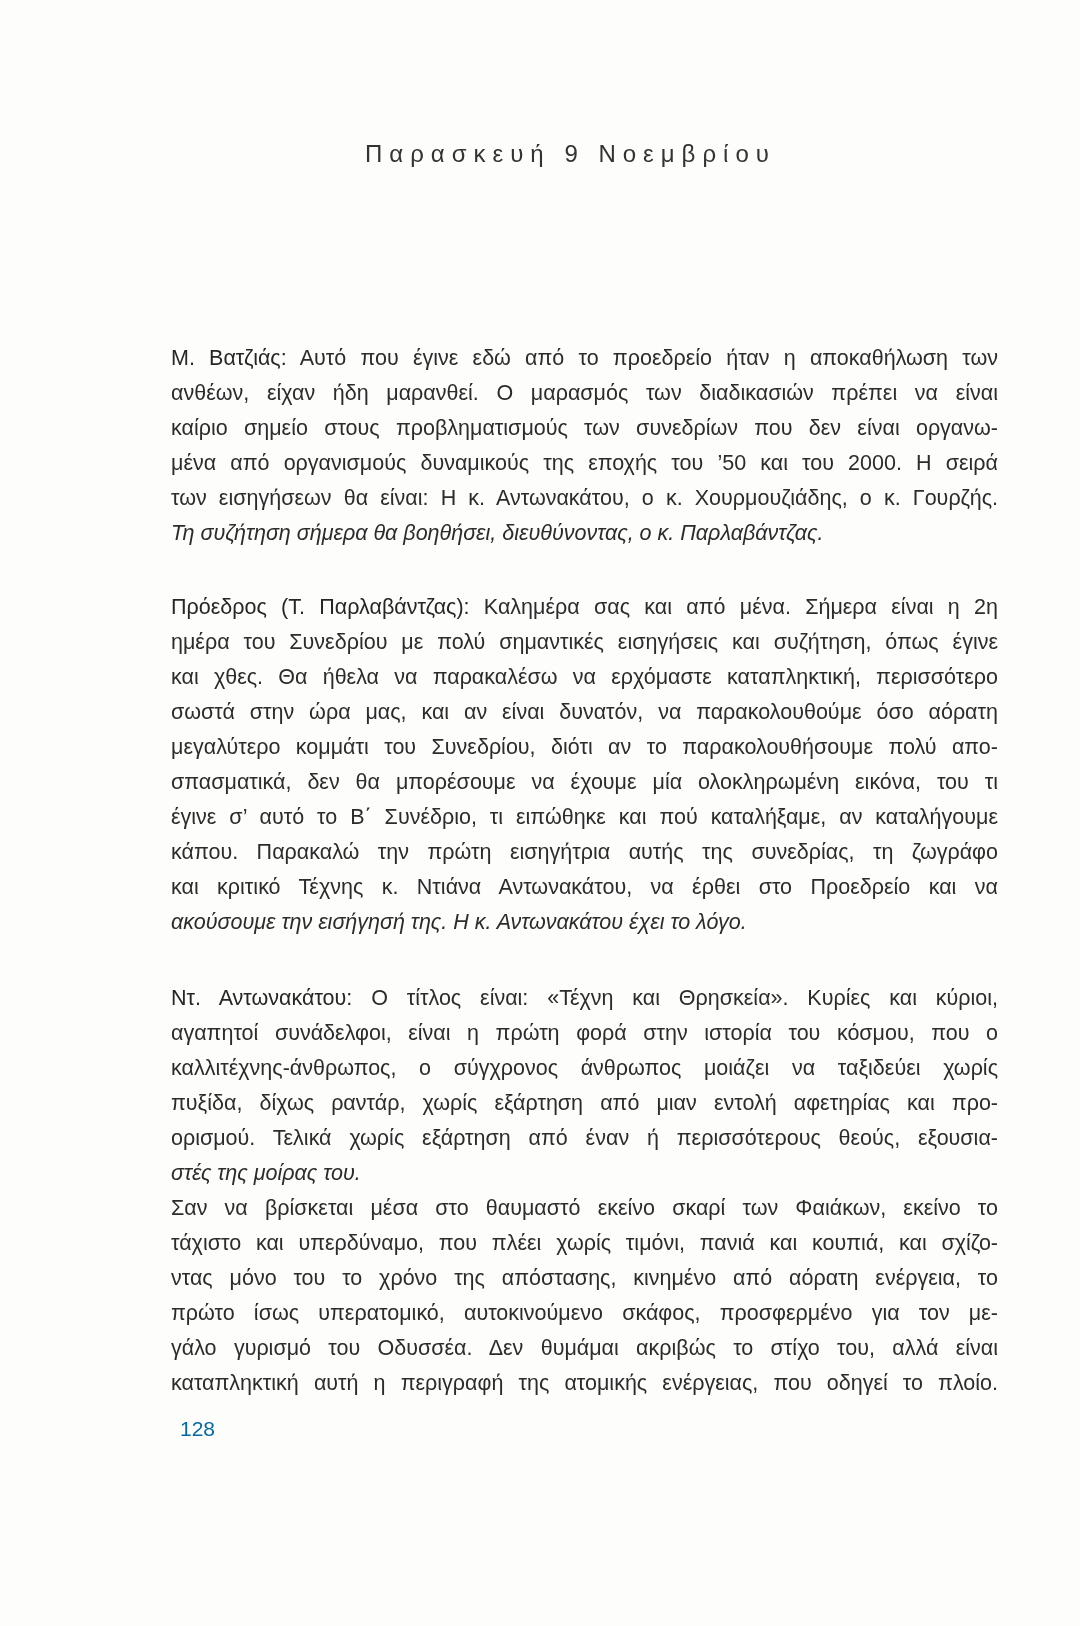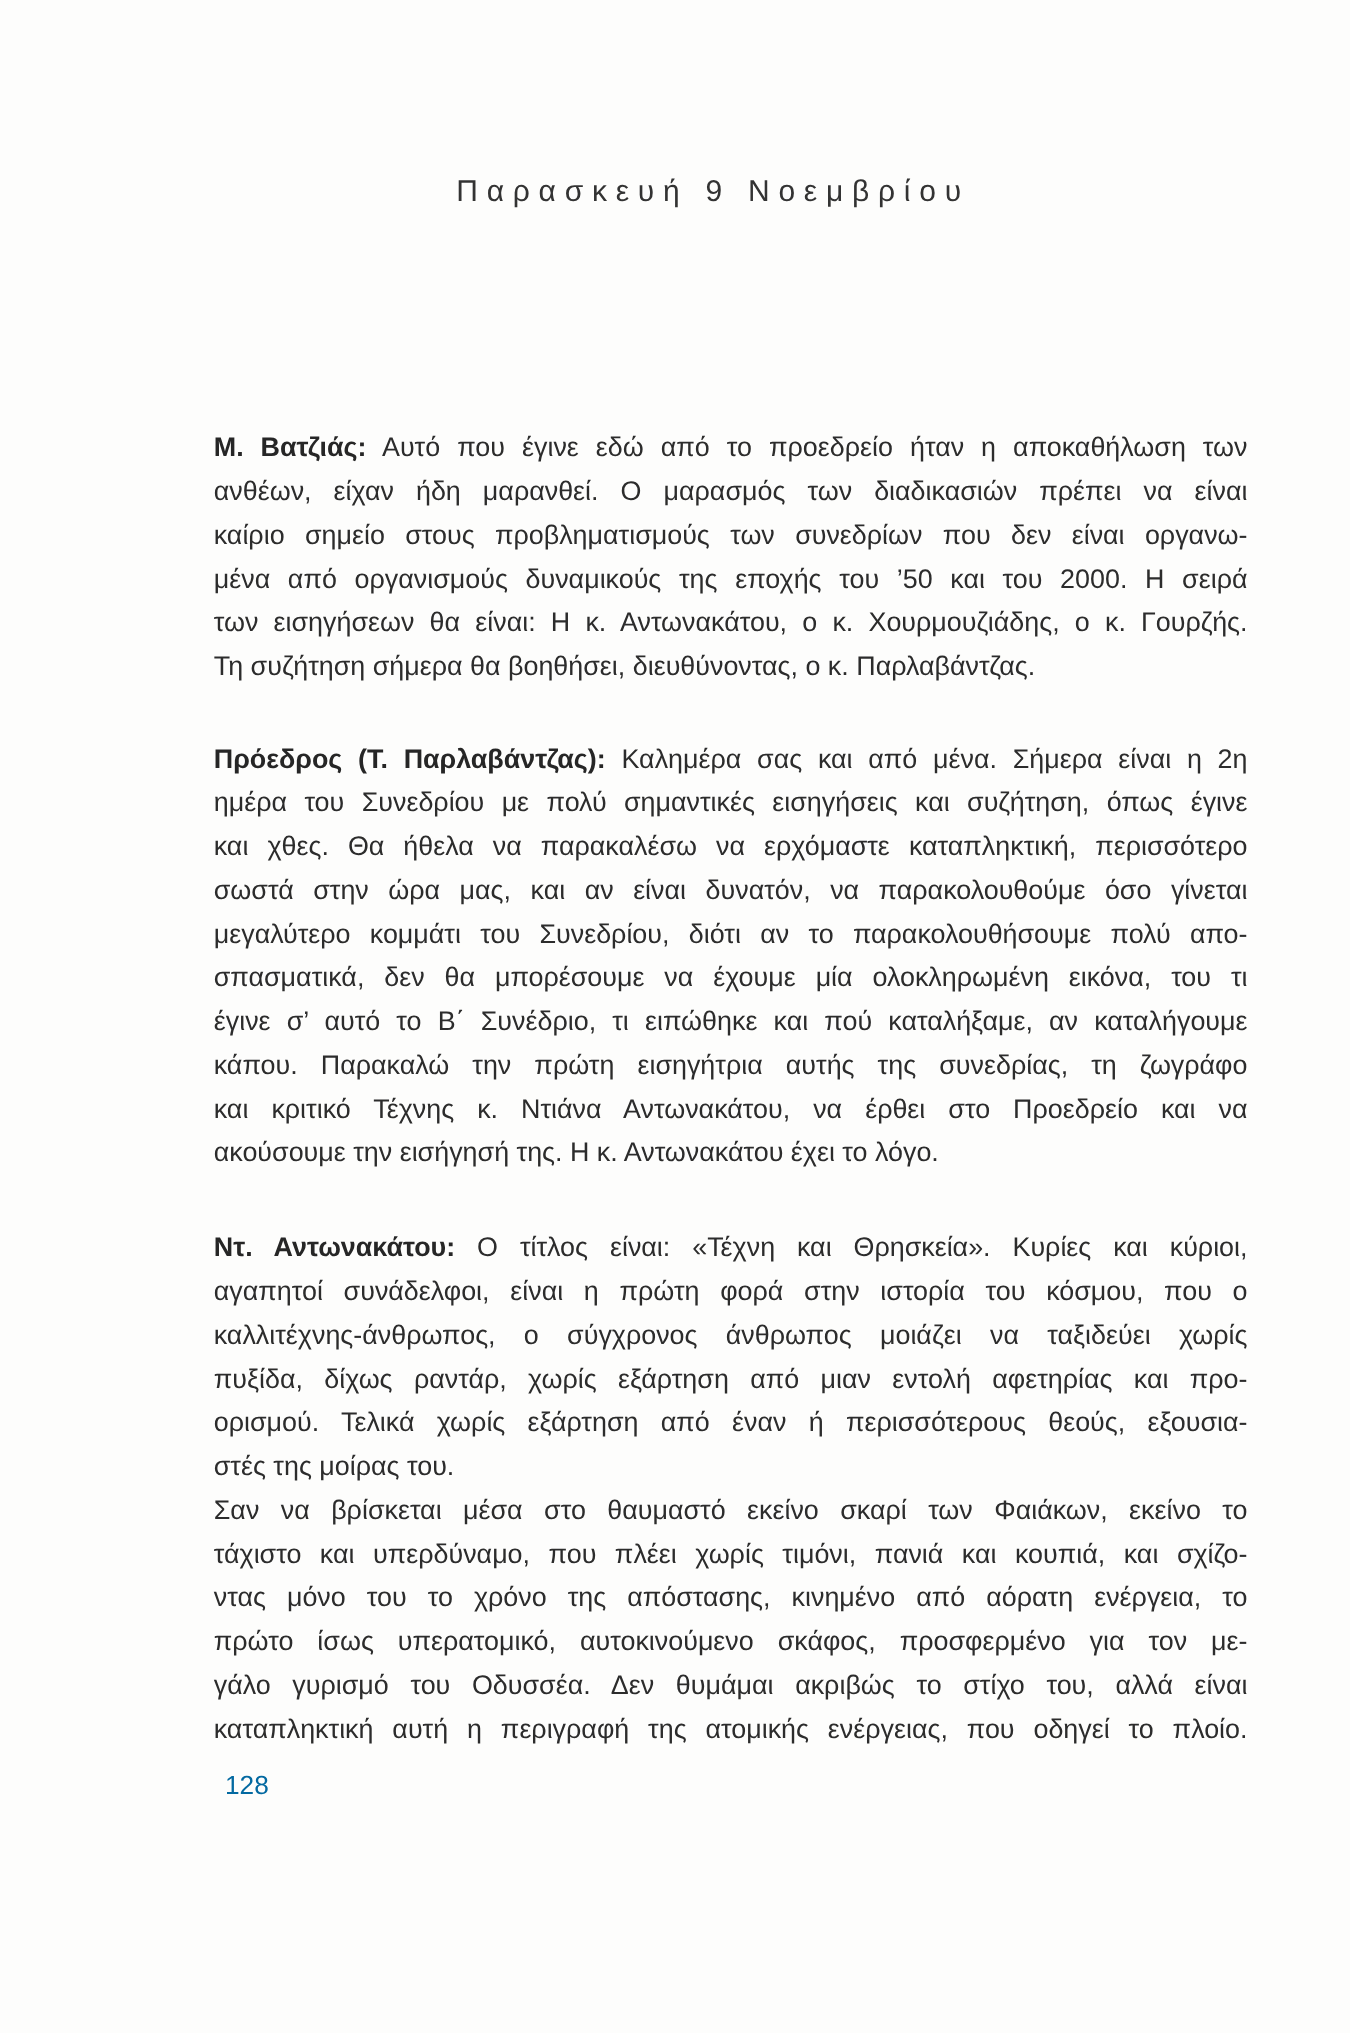--- a/index.html
+++ b/index.html
@@ -25,22 +25,22 @@
     position: absolute;
     left: 171px;
     width: 827px;
     font-size: 21.5px;
     line-height: 30px;
     white-space: nowrap;
     text-align: justify;
     text-align-last: justify;
     color: #2c2c2c;
   }
-  .line.last { text-align-last: left; }
-  .speaker { font-weight: bold; color: #262626; }
+  .line.last { text-align-last: left; font-style: italic; }
+  .speaker { font-weight: normal; color: #262626; }
   .page-number {
     position: absolute;
     left: 180px; top: 1417px;
     font-size: 21px;
     color: #0369a1;
   }
 </style>
 </head>
 <body>
 
@@ -54,21 +54,21 @@
     <div class="line" style="top:413px">καίριο σημείο στους προβληματισμούς των συνεδρίων που δεν είναι οργανω-</div>
     <div class="line" style="top:448px">μένα από οργανισμούς δυναμικούς της εποχής του ’50 και του 2000. Η σειρά</div>
     <div class="line" style="top:483px">των εισηγήσεων θα είναι: Η κ. Αντωνακάτου, ο κ. Χουρμουζιάδης, ο κ. Γουρζής.</div>
     <div class="line last" style="top:518px">Τη συζήτηση σήμερα θα βοηθήσει, διευθύνοντας, ο κ. Παρλαβάντζας.</div>
   </div>
 
   <div>
     <div class="line" style="top:592px"><span class="speaker">Πρόεδρος (Τ. Παρλαβάντζας):</span><span> Καλημέρα σας και από μένα. Σήμερα είναι η 2η</span></div>
     <div class="line" style="top:627px">ημέρα του Συνεδρίου με πολύ σημαντικές εισηγήσεις και συζήτηση, όπως έγινε</div>
     <div class="line" style="top:662px">και χθες. Θα ήθελα να παρακαλέσω να ερχόμαστε καταπληκτική, περισσότερο</div>
-    <div class="line" style="top:697px">σωστά στην ώρα μας, και αν είναι δυνατόν, να παρακολουθούμε όσο γίνεται</div>
+    <div class="line" style="top:697px">σωστά στην ώρα μας, και αν είναι δυνατόν, να παρακολουθούμε όσο αόρατη</div>
     <div class="line" style="top:732px">μεγαλύτερο κομμάτι του Συνεδρίου, διότι αν το παρακολουθήσουμε πολύ απο-</div>
     <div class="line" style="top:767px">σπασματικά, δεν θα μπορέσουμε να έχουμε μία ολοκληρωμένη εικόνα, του τι</div>
     <div class="line" style="top:802px">έγινε σ’ αυτό το Β΄ Συνέδριο, τι ειπώθηκε και πού καταλήξαμε, αν καταλήγουμε</div>
     <div class="line" style="top:837px">κάπου. Παρακαλώ την πρώτη εισηγήτρια αυτής της συνεδρίας, τη ζωγράφο</div>
     <div class="line" style="top:872px">και κριτικό Τέχνης κ. Ντιάνα Αντωνακάτου, να έρθει στο Προεδρείο και να</div>
     <div class="line last" style="top:907px">ακούσουμε την εισήγησή της. Η κ. Αντωνακάτου έχει το λόγο.</div>
   </div>
 
   <div>
     <div class="line" style="top:983px"><span class="speaker">Ντ. Αντωνακάτου:</span><span> Ο τίτλος είναι: «Τέχνη και Θρησκεία». Κυρίες και κύριοι,</span></div>

